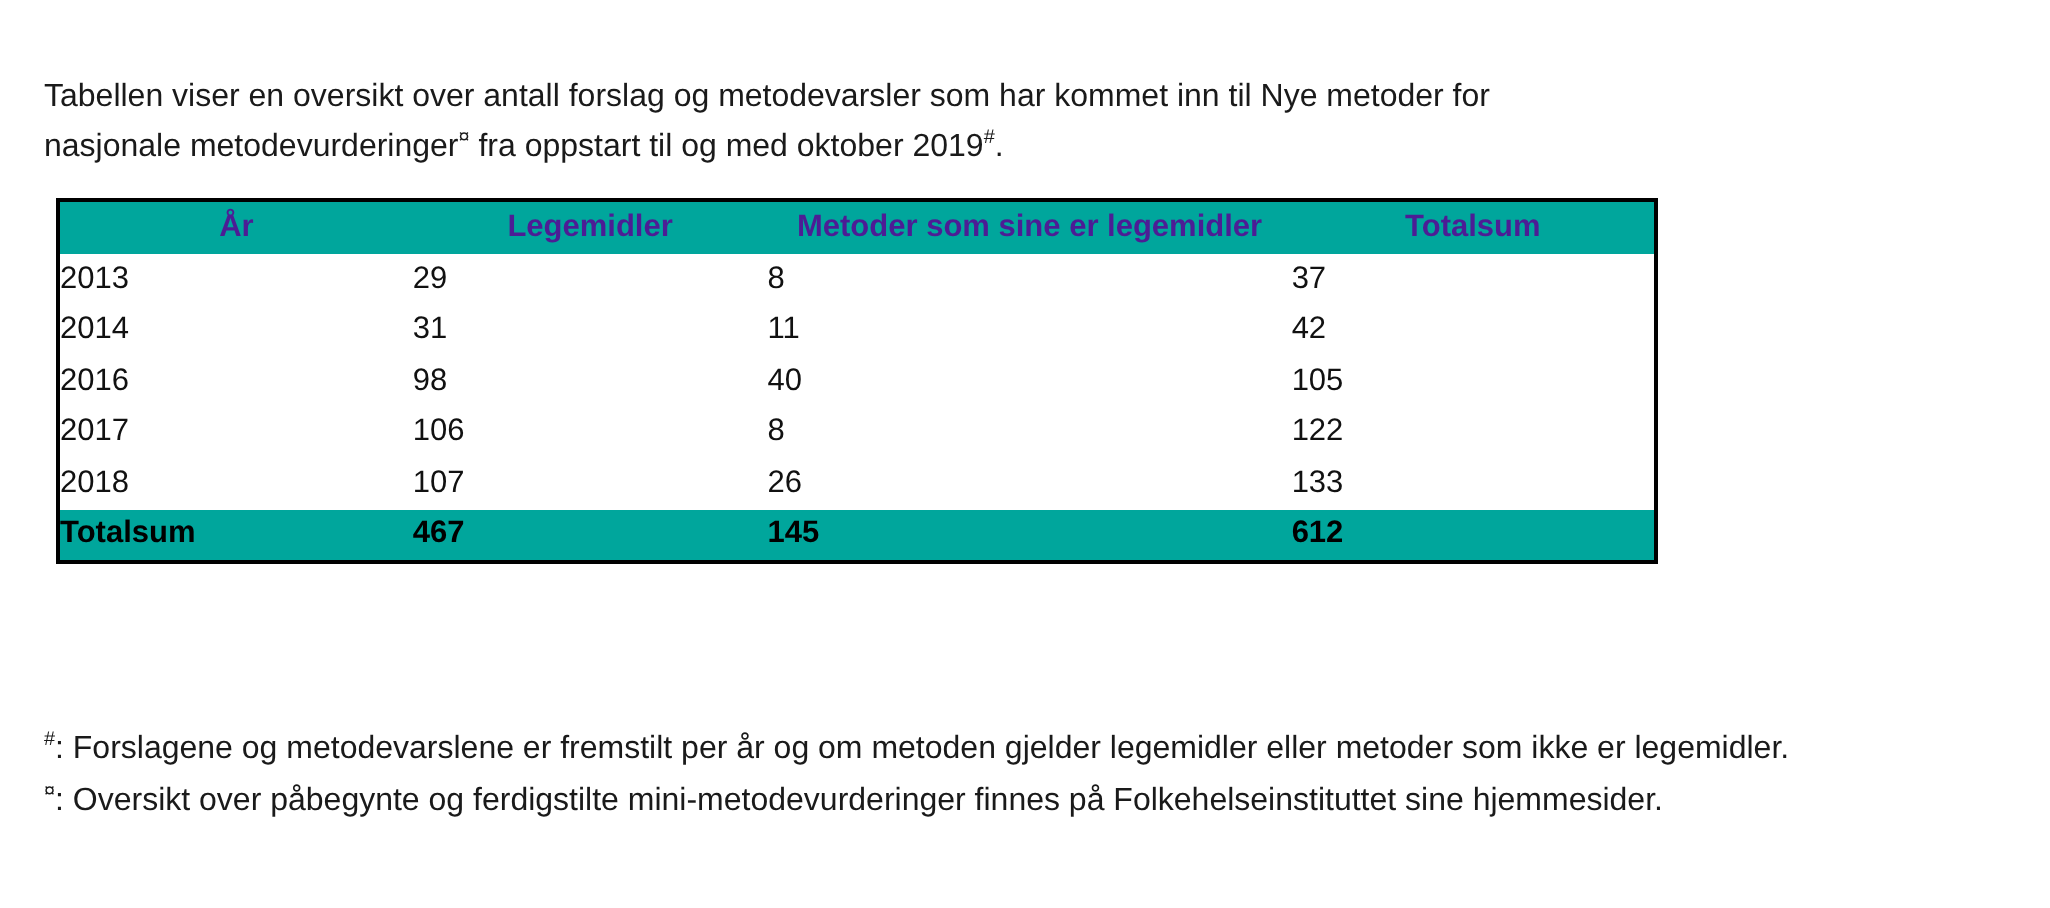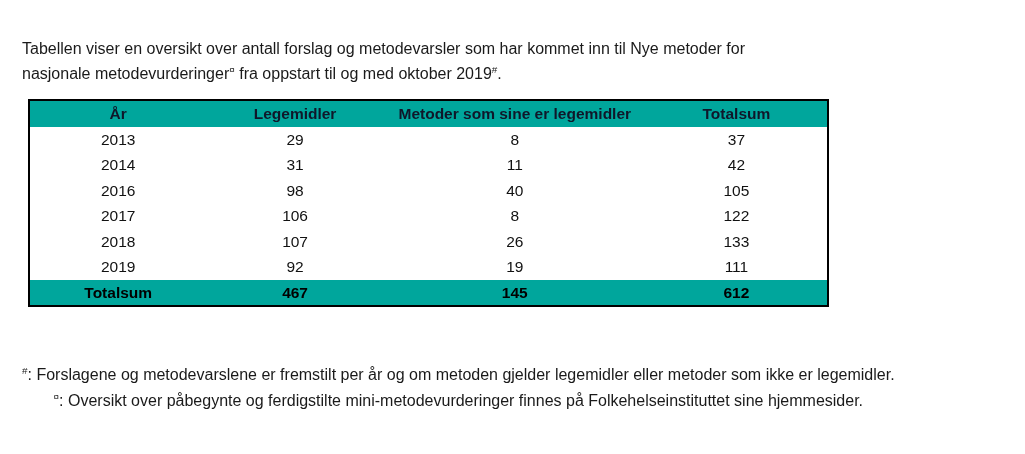--- a/index.html
+++ b/index.html
@@ -36,50 +36,50 @@
     position: absolute;
     left: 28px;
     top: 99px;
     width: 801px;
     border-collapse: collapse;
     border: 2px solid #000000;
     table-layout: fixed;
   }
   .data-table th {
     background: var(--accent);
-    color: #0f172a;
+    color: #4c1d95;
     font-weight: bold;
     font-size: 15.5px;
     height: 27px;
     padding: 0;
     text-align: center;
   }
   .data-table td {
     font-size: 15.5px;
     height: 25.5px;
     padding: 0;
-    text-align: center;
+    text-align: left;
     color: #111111;
   }
   .total-row td {
     background: var(--accent);
     color: #000000;
     font-weight: bold;
     height: 26px;
   }
   .footnotes {
     position: absolute;
     left: 22px;
     top: 362px;
     font-size: 16px;
     line-height: 26px;
     white-space: nowrap;
     color: #1a1a1a;
   }
-  .footnote { margin: 0; text-align: center; }
+  .footnote { margin: 0; }
 </style>
 </head>
 <body>
 
 <div class="page">
 
   <p class="intro"><span>Tabellen viser en oversikt over antall forslag og metodevarsler som har kommet inn til Nye metoder for</span><br><span>nasjonale metodevurderinger</span><sup>¤</sup><span> fra oppstart til og med oktober 2019</span><sup>#</sup><span>.</span></p>
 
   <table class="data-table">
     <colgroup>
@@ -120,26 +120,20 @@
         <td>106</td>
         <td>8</td>
         <td>122</td>
       </tr>
       <tr>
         <td>2018</td>
         <td>107</td>
         <td>26</td>
         <td>133</td>
       </tr>
-      <tr>
-        <td>2019</td>
-        <td>92</td>
-        <td>19</td>
-        <td>111</td>
-      </tr>
     </tbody>
     <tfoot>
       <tr class="total-row">
         <td>Totalsum</td>
         <td>467</td>
         <td>145</td>
         <td>612</td>
       </tr>
     </tfoot>
   </table>

